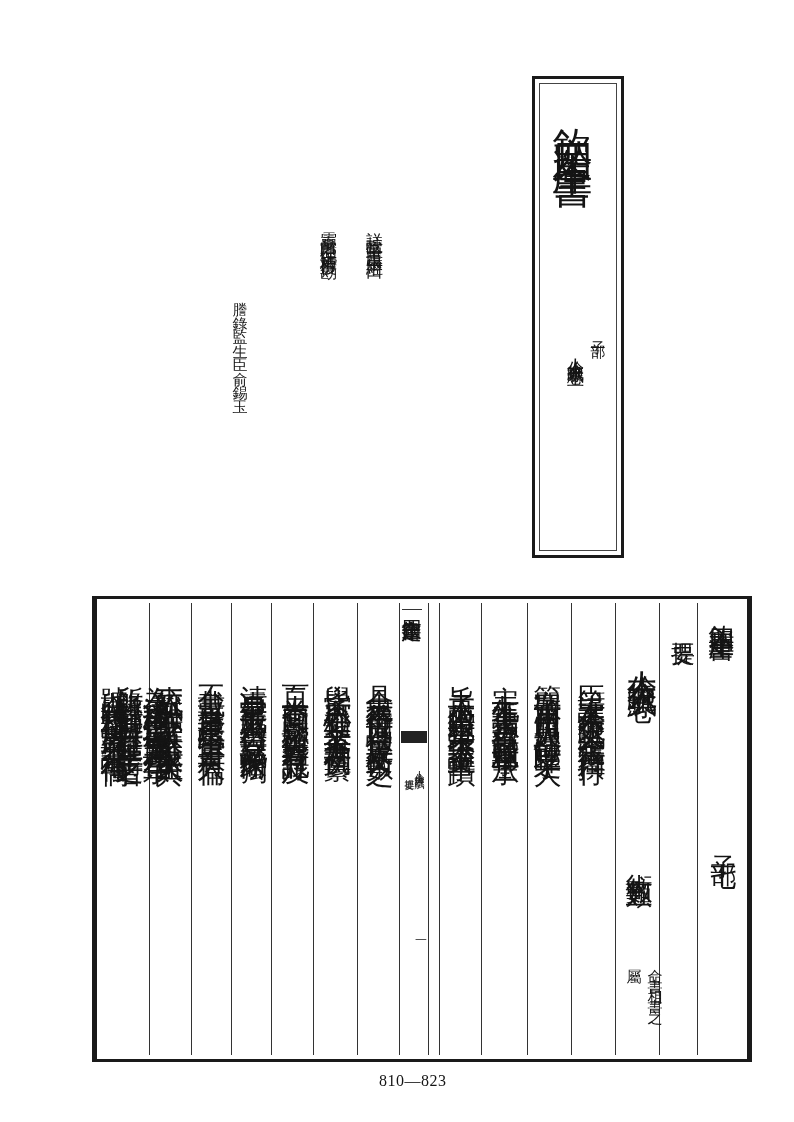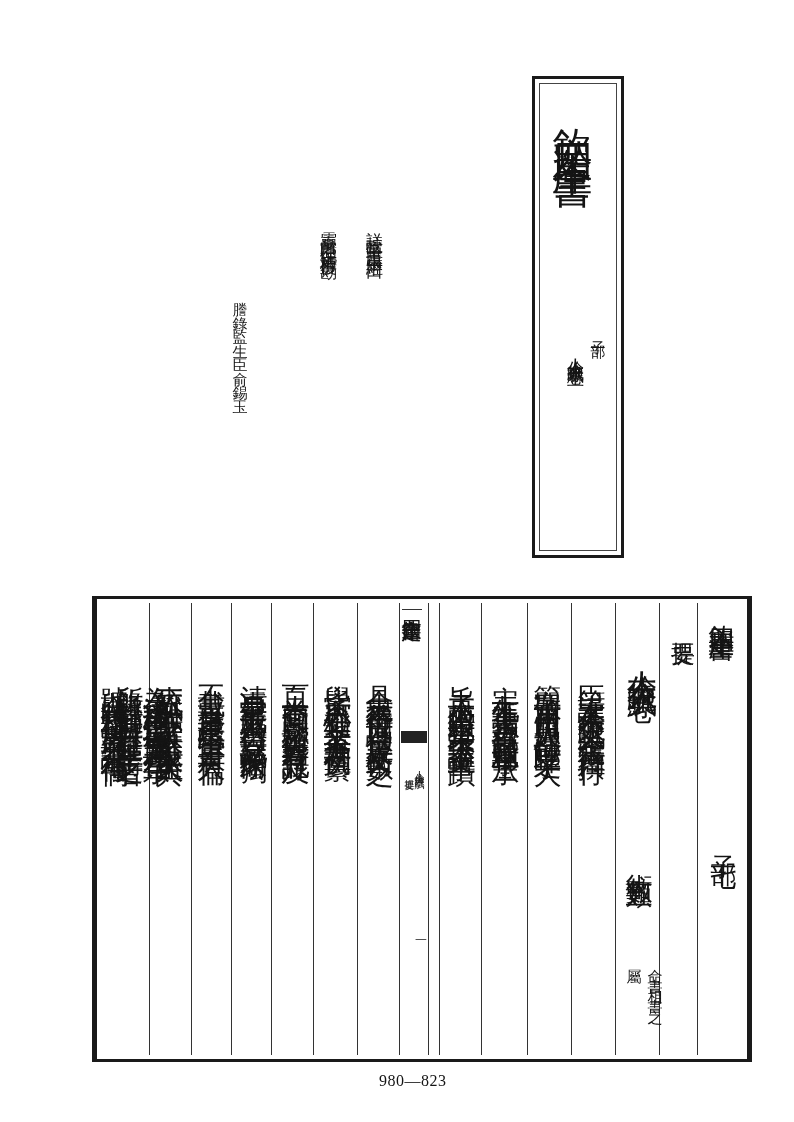--- a/index.html
+++ b/index.html
@@ -115,13 +115,13 @@
   <div class="vt col" style="left:100px">不載是書之目黃虞稷千頃堂書目有人倫</div>
   <div class="col-rule" style="left:94px"></div>
   <div class="vt col" style="left:58px">大統賦一冊亦不著撰人姓名惟永樂大典</div>
   <div class="col-rule" style="left:52px"></div>
   <div class="vt col" style="left:18px">所錄皆題行簡所撰且有薛延年字壽之者</div>
 </div>
 
 <div class="vt col" style="position:absolute; left:142px; top:664px; font-size:28px; letter-spacing:4.6px;">為之注序末稱皇慶二年皇慶乃元仁宗年</div>
 <div class="vt col" style="position:absolute; left:100px; top:664px; font-size:28px; letter-spacing:4.6px;">號與金時代相接所言當必不誤蓋本傳偶</div>
 
-<div class="page-number">980—823</div>
+<div class="page-number">810—823</div>
 
 </body></html>

